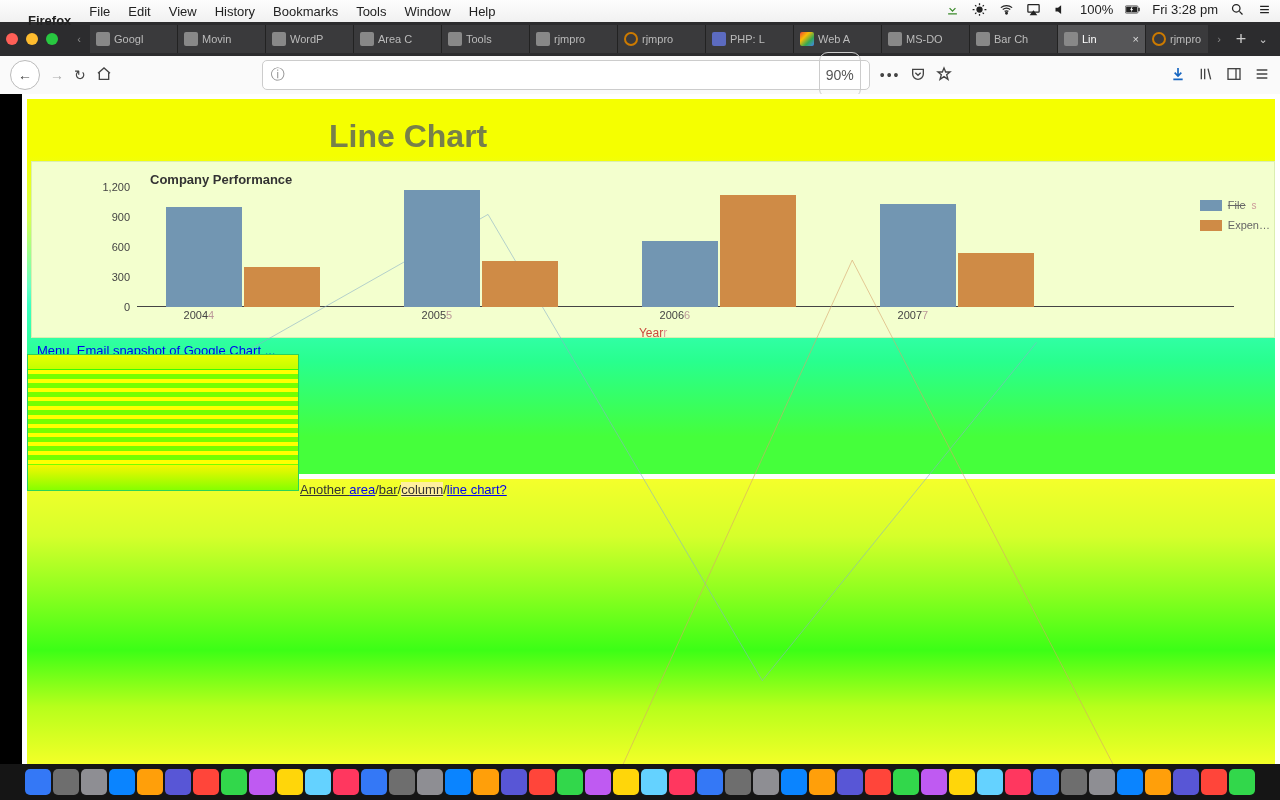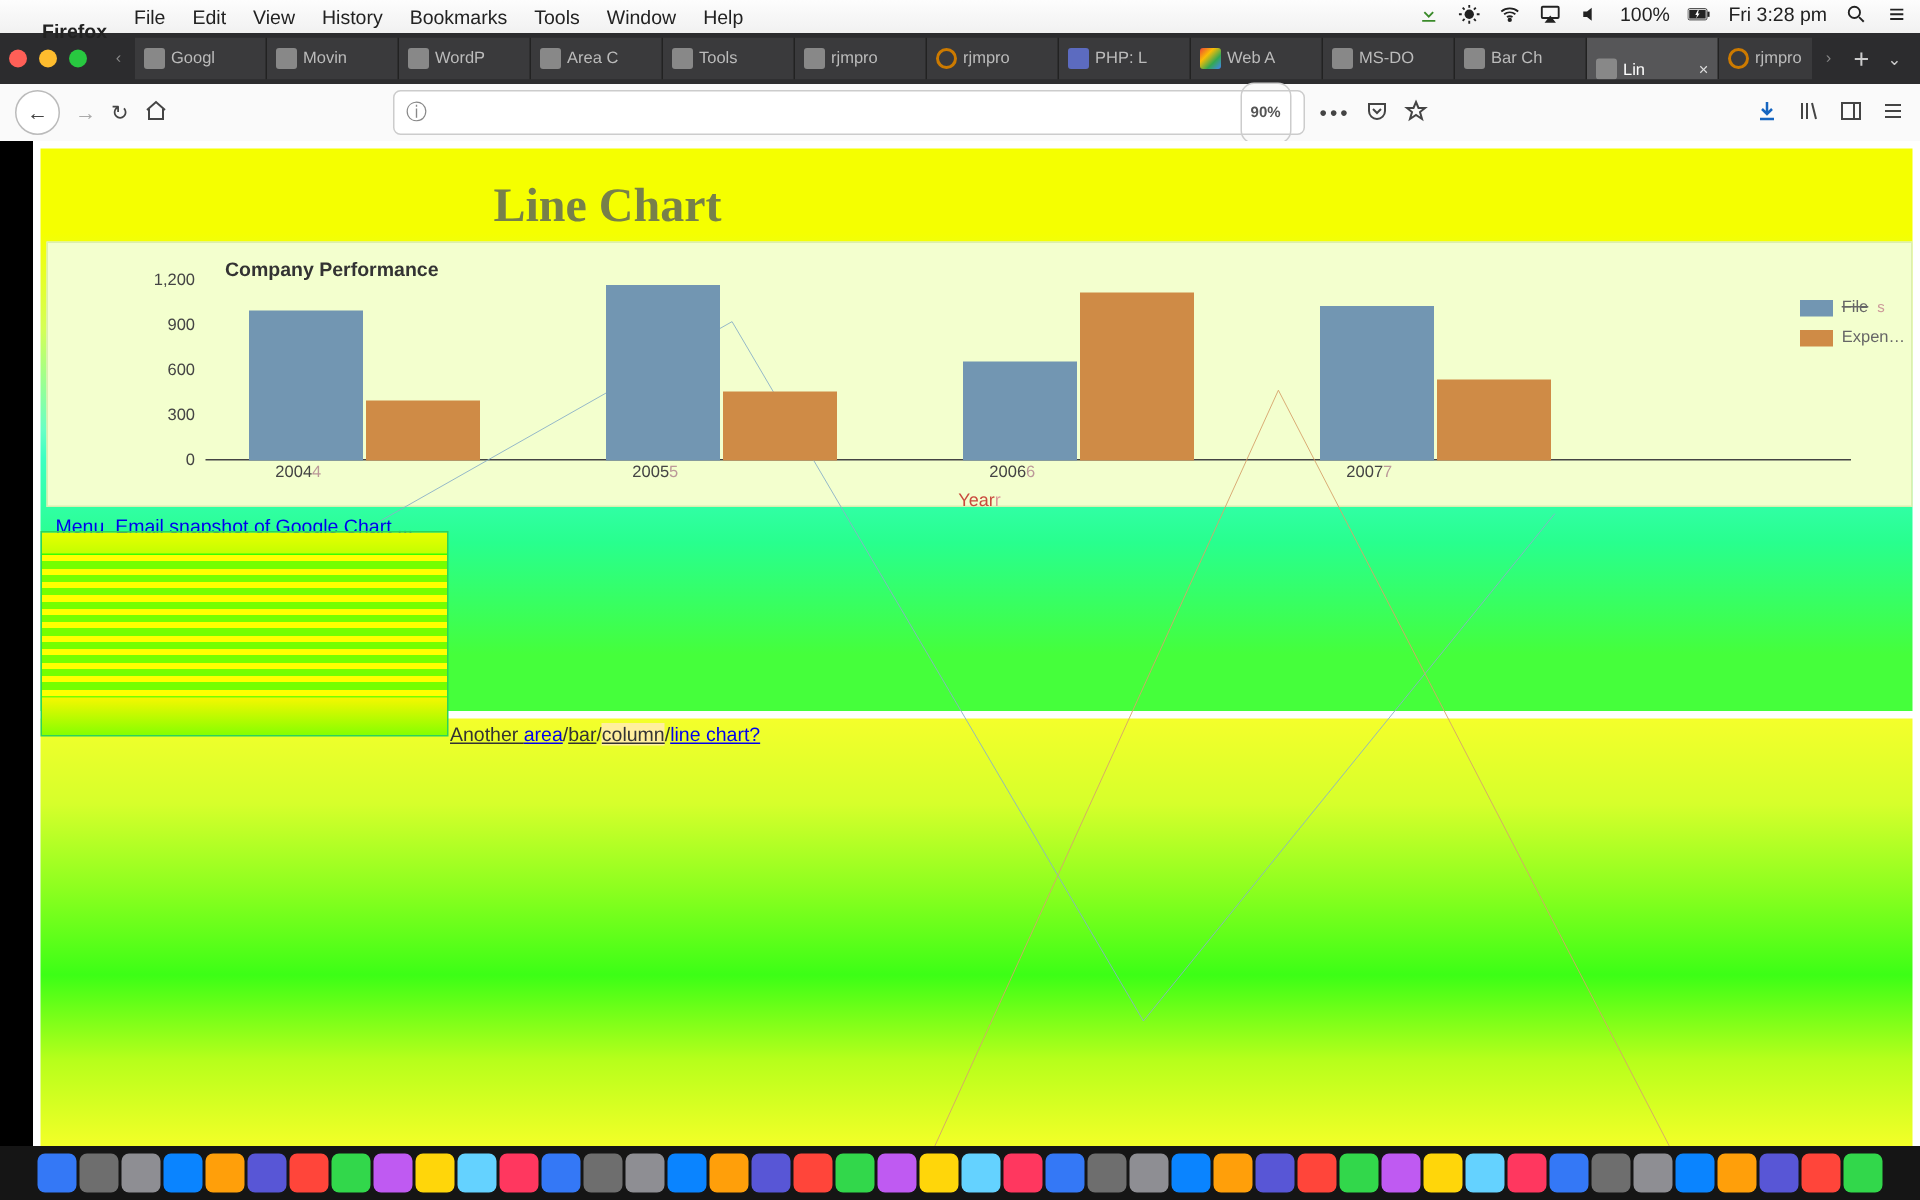--- a/index.html
+++ b/index.html
@@ -12,42 +12,42 @@
 
 .tabstrip{height:34px;background:#2c2c2e;display:flex;align-items:center;padding:0 6px;font-size:11px;color:#bbb;}
 .traffic{display:flex;gap:8px;margin-right:10px;}
 .traffic span{width:12px;height:12px;border-radius:50%;display:inline-block;}
 .t-red{background:#ff5f57;}
 .t-yel{background:#febc2e;}
 .t-grn{background:#28c840;}
 .navarrow{width:22px;height:22px;display:inline-flex;align-items:center;justify-content:center;color:#888;}
 .tabs{display:flex;flex:1;overflow:hidden;}
 .tab{flex:0 0 75px;height:28px;background:#3a3a3c;border-right:1px solid #222;display:flex;align-items:center;padding:0 6px;gap:4px;white-space:nowrap;overflow:hidden;text-overflow:ellipsis;font-size:11px;}
-.tab.active{background:#565658;color:#fff;align-items:flex-end;}
+.tab.active{background:#565658;color:#fff;}
 .tab .ico{width:14px;height:14px;background:#888;font-size:9px;display:inline-flex;align-items:center;justify-content:center;color:#fff;border-radius:2px}
 .tab .ico.o{border-radius:50%;border:2px solid #cc7a00;background:transparent;box-sizing:border-box}
 .tab .ico.p{background:#5c6bc0;}
 .tab .ico.g{background:linear-gradient(135deg,#ea4335,#fbbc05,#34a853,#4285f4);}
 .tab .close{margin-left:auto;color:#ddd;}
 .tabstrip .plus,{color:#aaa;padding:0 8px;}
 
 .urlbar{height:38px;background:#fafafa;border-bottom:1px solid #ddd;display:flex;align-items:center;padding:0 10px;gap:10px;font-size:14px;color:#444;}
 .urlbar .circle-btn{width:28px;height:28px;border:1px solid #bbb;border-radius:50%;display:inline-flex;align-items:center;justify-content:center;background:#fff;}
 .urlbar .addr{flex:0 0 590px;margin-left:140px;height:28px;border:1px solid #ccc;border-radius:5px;display:flex;align-items:center;padding:0 8px;background:#fff;font-size:14px;color:#555;}
 .urlbar .addr .info{color:#888;margin-right:10px;}
-.urlbar .zoom{font-size:10px;border:1px solid #ccc;border-radius:9px;padding:14px 6px;margin-left:auto;color:#555;font-weight:bold;}
+.urlbar .zoom{font-size:14px;border:1px solid #ccc;border-radius:9px;padding:14px 6px;margin-left:auto;color:#555;}
 .urlbar .tools{margin-left:auto;display:flex;gap:12px;align-items:center;color:#555;}
 
 .viewport{position:absolute;left:0;right:0;top:94px;bottom:36px;background:#fff;display:flex;}
 .blackgutter{width:22px;background:#000;}
 .pagewrap{flex:1;position:relative;overflow:hidden;}
 .bg-yellow{position:absolute;left:5px;right:5px;bottom:0;height:285px;background:linear-gradient(#f4ff2b,#d6ff2b,#8cff1f,#3cff16,#b7ff1b,#f3ff28);}
 .bg-upper{position:absolute;left:5px;right:5px;top:5px;bottom:290px;background:linear-gradient(#f5ff00 0%,#f5ff00 15%,#d4ff55 32%,#68ffc5 50%,#3cffc2 55%,#28ff8e 70%,#45ff3b 90%);}
 .h1{position:absolute;top:24px;left:5px;font-family:"Times New Roman",serif;font-size:32px;font-weight:bold;color:#000;}
-.h1b{position:absolute;top:24px;left:307px;font-family:Liberation Serif, serif;font-size:32px;font-weight:bold;color:#77804a;}
+.h1b{position:absolute;top:24px;left:307px;font-family:Liberation Sans, sans-serif;font-size:32px;font-weight:bold;color:#77804a;}
 .chartbox{position:absolute;top:67px;left:9px;right:5px;height:175px;background:#f3ffce;border:1px solid #dbeeb0;}
 .chartbox .title{position:absolute;top:10px;left:118px;font-size:13px;font-weight:700;color:#333;}
 .yaxis{position:absolute;left:60px;top:25px;bottom:30px;width:40px;}
 .yaxis div{position:absolute;right:2px;font-size:11px;color:#444;white-space:nowrap;}
 .plot{position:absolute;left:105px;right:185px;top:25px;bottom:30px;}
 .plot .base{position:absolute;left:0;right:-145px;bottom:0;height:1px;background:#444;}
 .bar{position:absolute;bottom:0;width:76px;}
 .bar.s{background:#7296b2;}
 .bar.e{background:#cf8b46;}
 .line{position:absolute;left:0;right:-145px;top:0;bottom:0;}

